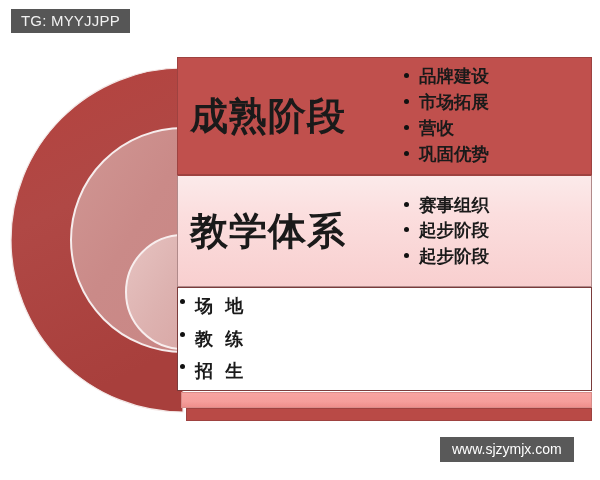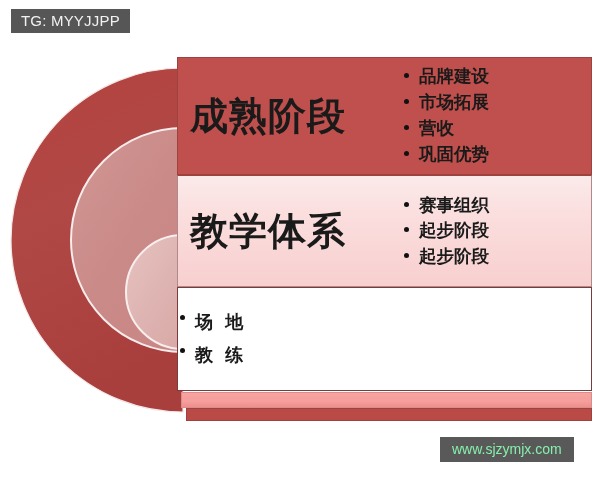--- a/index.html
+++ b/index.html
@@ -38,21 +38,21 @@
     white-space: nowrap;
   }
 
   
   .watermark {
     position: absolute;
     left: 440px;
     top: 437px;
     padding: 5px 12px 6px 12px;
     background: #595959;
-    color: #86efac;
+    color: #ffffff;
     font-size: 14px;
     line-height: 1;
     font-family: "Liberation Sans", sans-serif;
     white-space: nowrap;
   }
 
   
   .arcs {
     position: absolute;
     left: 0;
@@ -215,20 +215,21 @@
       <li>赛事组织</li>
       <li>起步阶段</li>
       <li>起步阶段</li>
     </ul>
   </div>
 
   <div class="band" id="band-startup">
     <ul class="band-list">
       <li>场 地</li>
       <li>教 练</li>
+      <li>招 生</li>
     </ul>
   </div>
 
   <div class="tg-tag">TG: MYYJJPP</div>
 
   <div class="watermark">www.sjzymjx.com</div>
 
 </div>
 
 </body></html>

